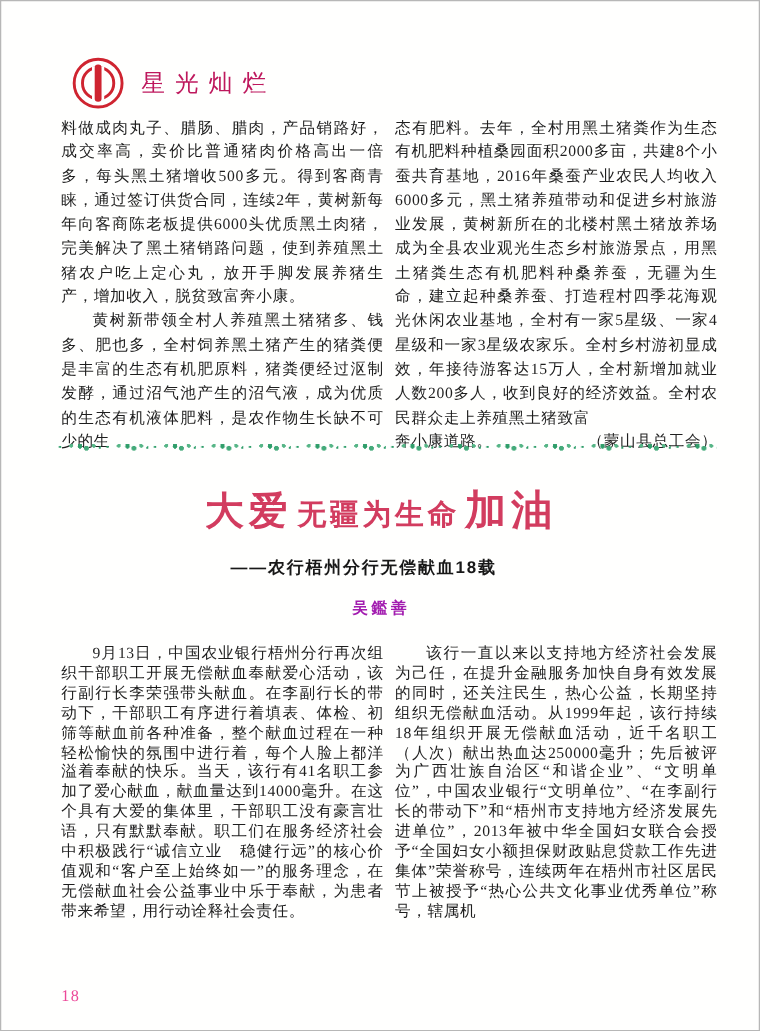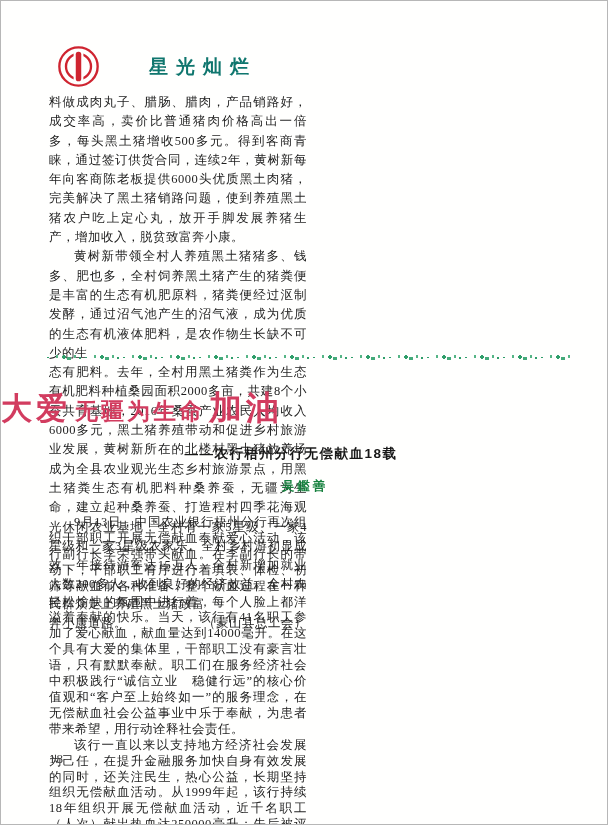--- a/index.html
+++ b/index.html
@@ -10,23 +10,23 @@
     background:#fffffe;
     border:1px solid #b7b7b7;
     box-sizing:border-box;
     font-family:"Liberation Serif","DejaVu Serif",serif;
     color:#1f1f1f;
     overflow:hidden;
   }
   
   .header{position:absolute;top:44px;left:56px;display:flex;align-items:center;gap:13px;}
   .logo{width:43px;height:43px;display:block;}
-  .brand{font-size:19px;font-weight:700;letter-spacing:8px;color:#0f766e;margin-left:36px;}
+  .brand{font-size:19px;font-weight:400;letter-spacing:8px;color:#be185d;}
   
-  .article{position:absolute;left:48px;width:525px;display:flex;justify-content:space-between;flex-direction:column;}
+  .article{position:absolute;left:48px;width:525px;display:flex;justify-content:space-between;}
   .col{width:258px;}
   .a1{top:92px;}
   .a2{top:514px;}
   p{margin:0;}
   .just{
     font-size:12.5px;
     line-height:19.3px;
     letter-spacing:0.5px;
     text-align:justify;
     text-justify:inter-character;
@@ -48,37 +48,37 @@
       radial-gradient(circle 2px at 19px 4px, #2f9e6a 97%, transparent),
       radial-gradient(circle 2px at 24px 5.5px, #44aa7a 97%, transparent),
       radial-gradient(circle 1.5px at 30px 3.5px, #55b586 97%, transparent),
       radial-gradient(circle 1px at 35px 5px, #2f9e6a 97%, transparent);
     background-size:38px 9px;
     background-repeat:repeat-x;
   }
   
   .titleblock{
     position:absolute;top:385px;left:0;width:608px;
-    text-align:left;color:#d23c5f;
+    text-align:center;color:#d23c5f;
     font-family:"Liberation Sans","DejaVu Sans",sans-serif;
     white-space:nowrap;
   }
   .titleblock .t1{font-size:31px;font-weight:800;letter-spacing:4px;}
   .titleblock .t2{font-size:23px;font-weight:600;letter-spacing:3px;margin:0 4px;}
   .titleblock .t3{font-size:33px;font-weight:800;letter-spacing:4px;}
   .subtitle{
     position:absolute;top:444px;left:0;width:580px;text-align:center;
     font-size:13.5px;font-weight:bold;letter-spacing:1.5px;color:#181818;
     font-family:"Liberation Sans","DejaVu Sans",sans-serif;
   }
   .author{
     position:absolute;top:477px;left:0;width:608px;text-align:center;
-    font-size:12.5px;font-weight:bold;letter-spacing:3px;color:#15803d;
+    font-size:12.5px;font-weight:bold;letter-spacing:3px;color:#a21caf;
   }
-  .pagenum{position:absolute;top:750px;left:48px;font-size:13px;color:#404040;letter-spacing:1px;}
+  .pagenum{position:absolute;top:788px;left:48px;font-size:13px;color:#ec4899;letter-spacing:1px;}
 </style>
 </head>
 <body>
 
 <div id="page">
 
   <div class="header">
     <span>
       <svg class="logo" viewBox="0 0 44 44" aria-hidden="true">
         <circle cx="22" cy="22" r="19.6" fill="none" stroke="#cf2430" stroke-width="2.4"></circle>

